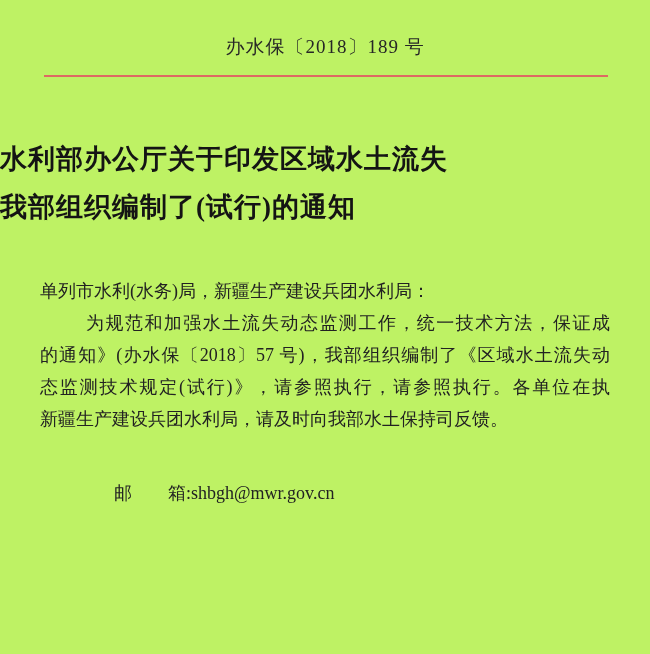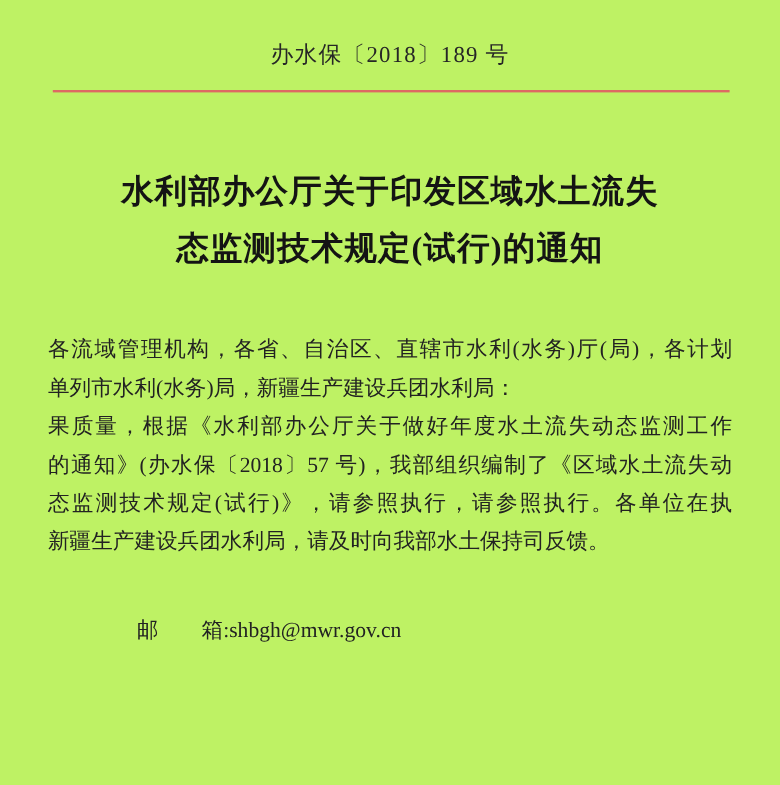--- a/index.html
+++ b/index.html
@@ -24,21 +24,21 @@
     letter-spacing: 1px;
     color: #262626;
   }
   .red-divider {
     height: 2px;
     margin: 15px 42px 0 44px;
     background: #dd6a63;
   }
   .doc-title {
     margin-top: 58px;
-    text-align: center;
+    text-align: left;
     font-weight: 700;
     font-size: 27px;
     line-height: 48px;
     color: #141414;
     letter-spacing: 1px;
   }
   .content {
     margin: 44px 40px 0 40px;
     font-size: 18px;
     line-height: 32px;
@@ -68,29 +68,28 @@
 <body>
 
 <div class="page">
 
   <div class="doc-number">办水保〔2018〕189 号</div>
 
   <div class="red-divider" style="background: rgb(221, 106, 99);"></div>
 
   <div class="doc-title">
     <div class="title-line">水利部办公厅关于印发区域水土流失</div>
-    <div class="title-line">态监测技术规定(试行)的通知</div>
+    <div class="title-line">我部组织编制了(试行)的通知</div>
   </div>
 
   <div class="content">
 
-    <div class="line jl">各流域管理机构，各省、自治区、直辖市水利(水务)厅(局)，各计划</div>
     <div class="line">单列市水利(水务)局，新疆生产建设兵团水利局：</div>
 
-    <div class="line jl">果质量，根据《水利部办公厅关于做好年度水土流失动态监测工作</div>
+    <div class="line jl indent-para">为规范和加强水土流失动态监测工作，统一技术方法，保证成</div>
     <div class="line jl">的通知》(办水保〔2018〕57 号)，我部组织编制了《区域水土流失动</div>
     <div class="line jl">态监测技术规定(试行)》，请参照执行，请参照执行。各单位在执</div>
     <div class="line">新疆生产建设兵团水利局，请及时向我部水土保持司反馈。</div>
 
     <div class="contact-block">
       <div class="contact-line">
         <span>邮　　箱:</span><span>shbgh@mwr.gov.cn</span>
       </div>
     </div>
 

